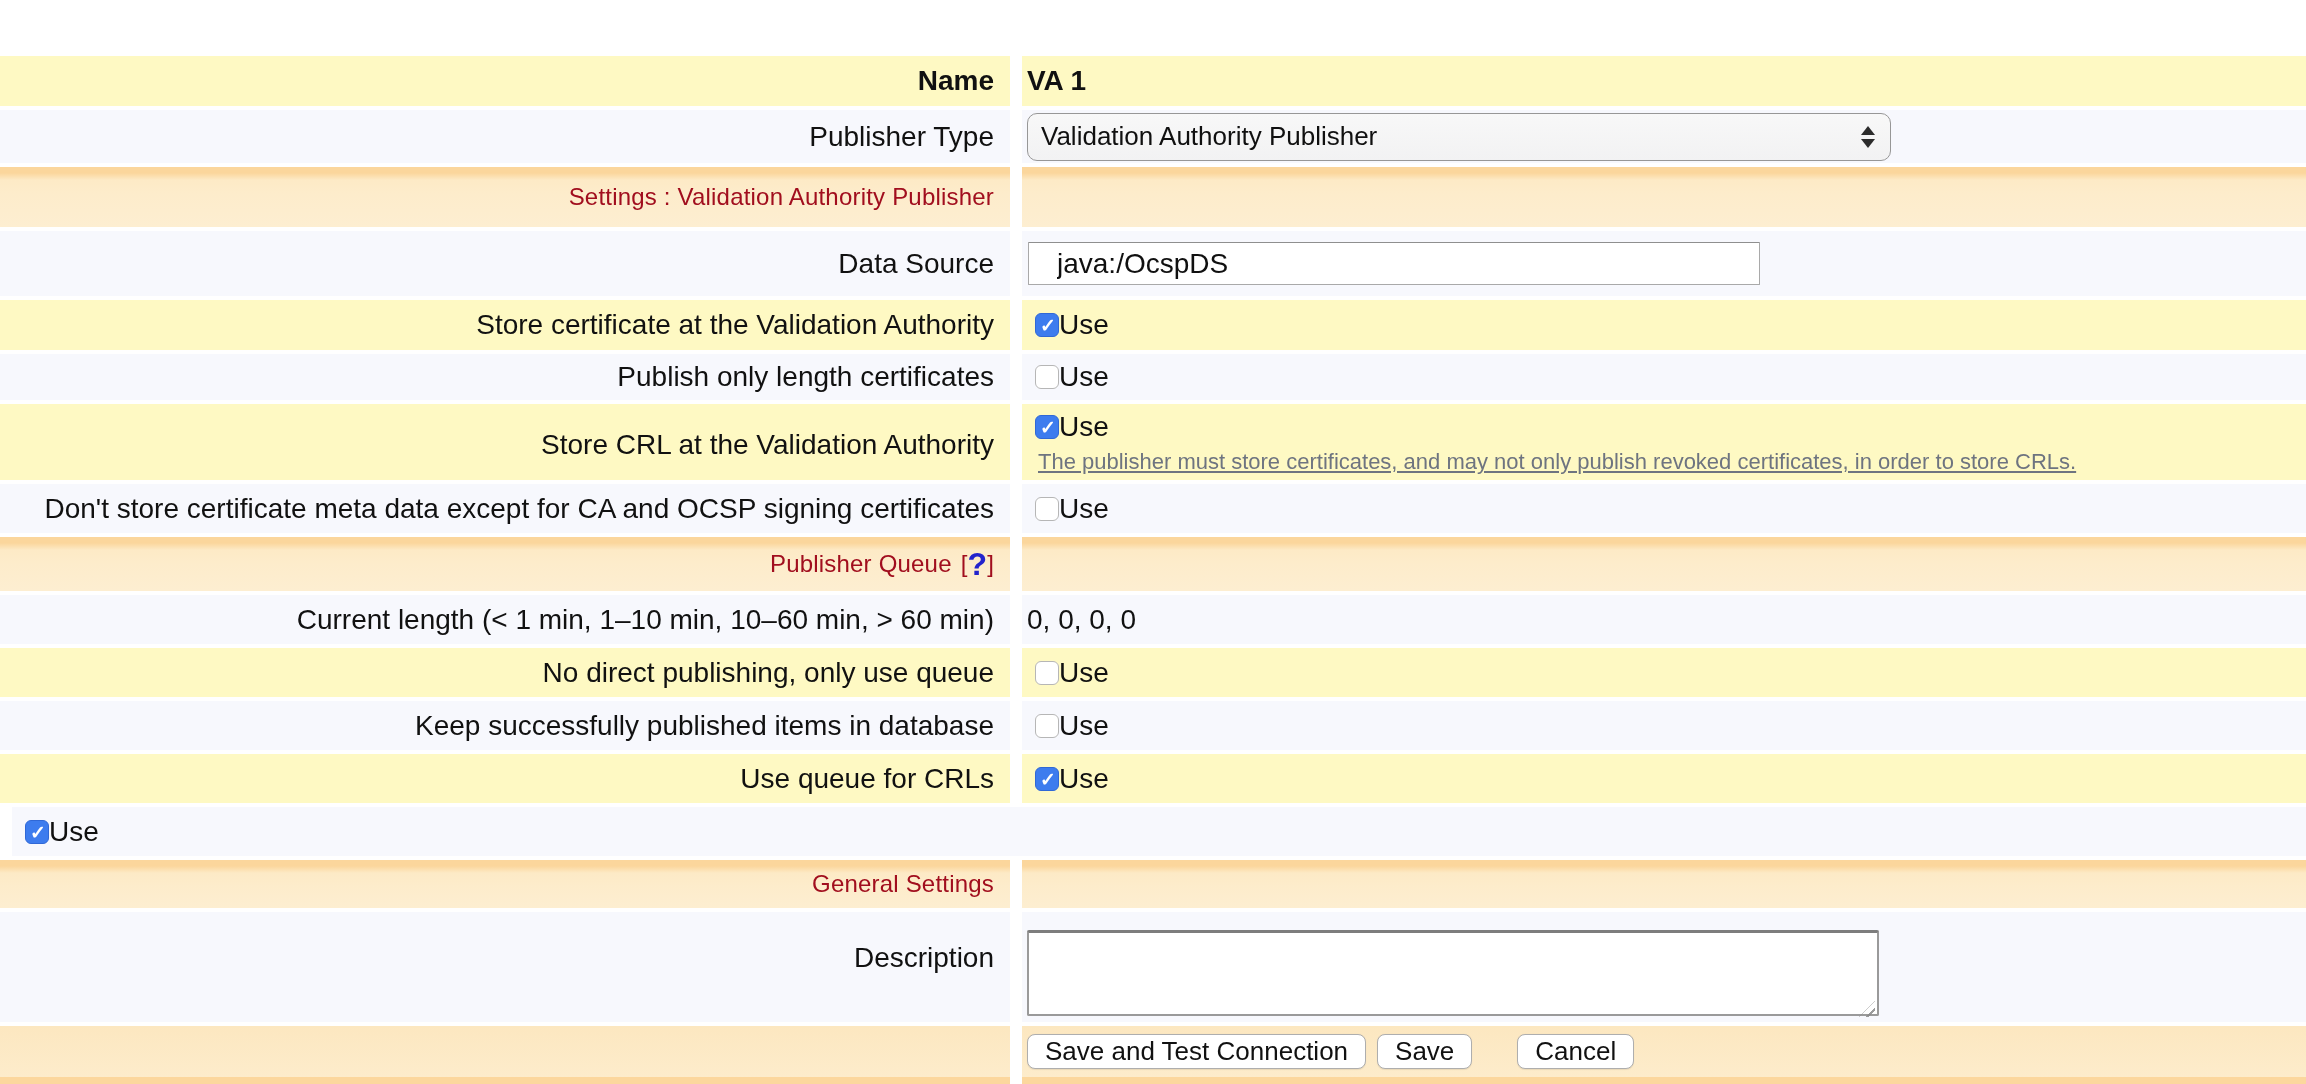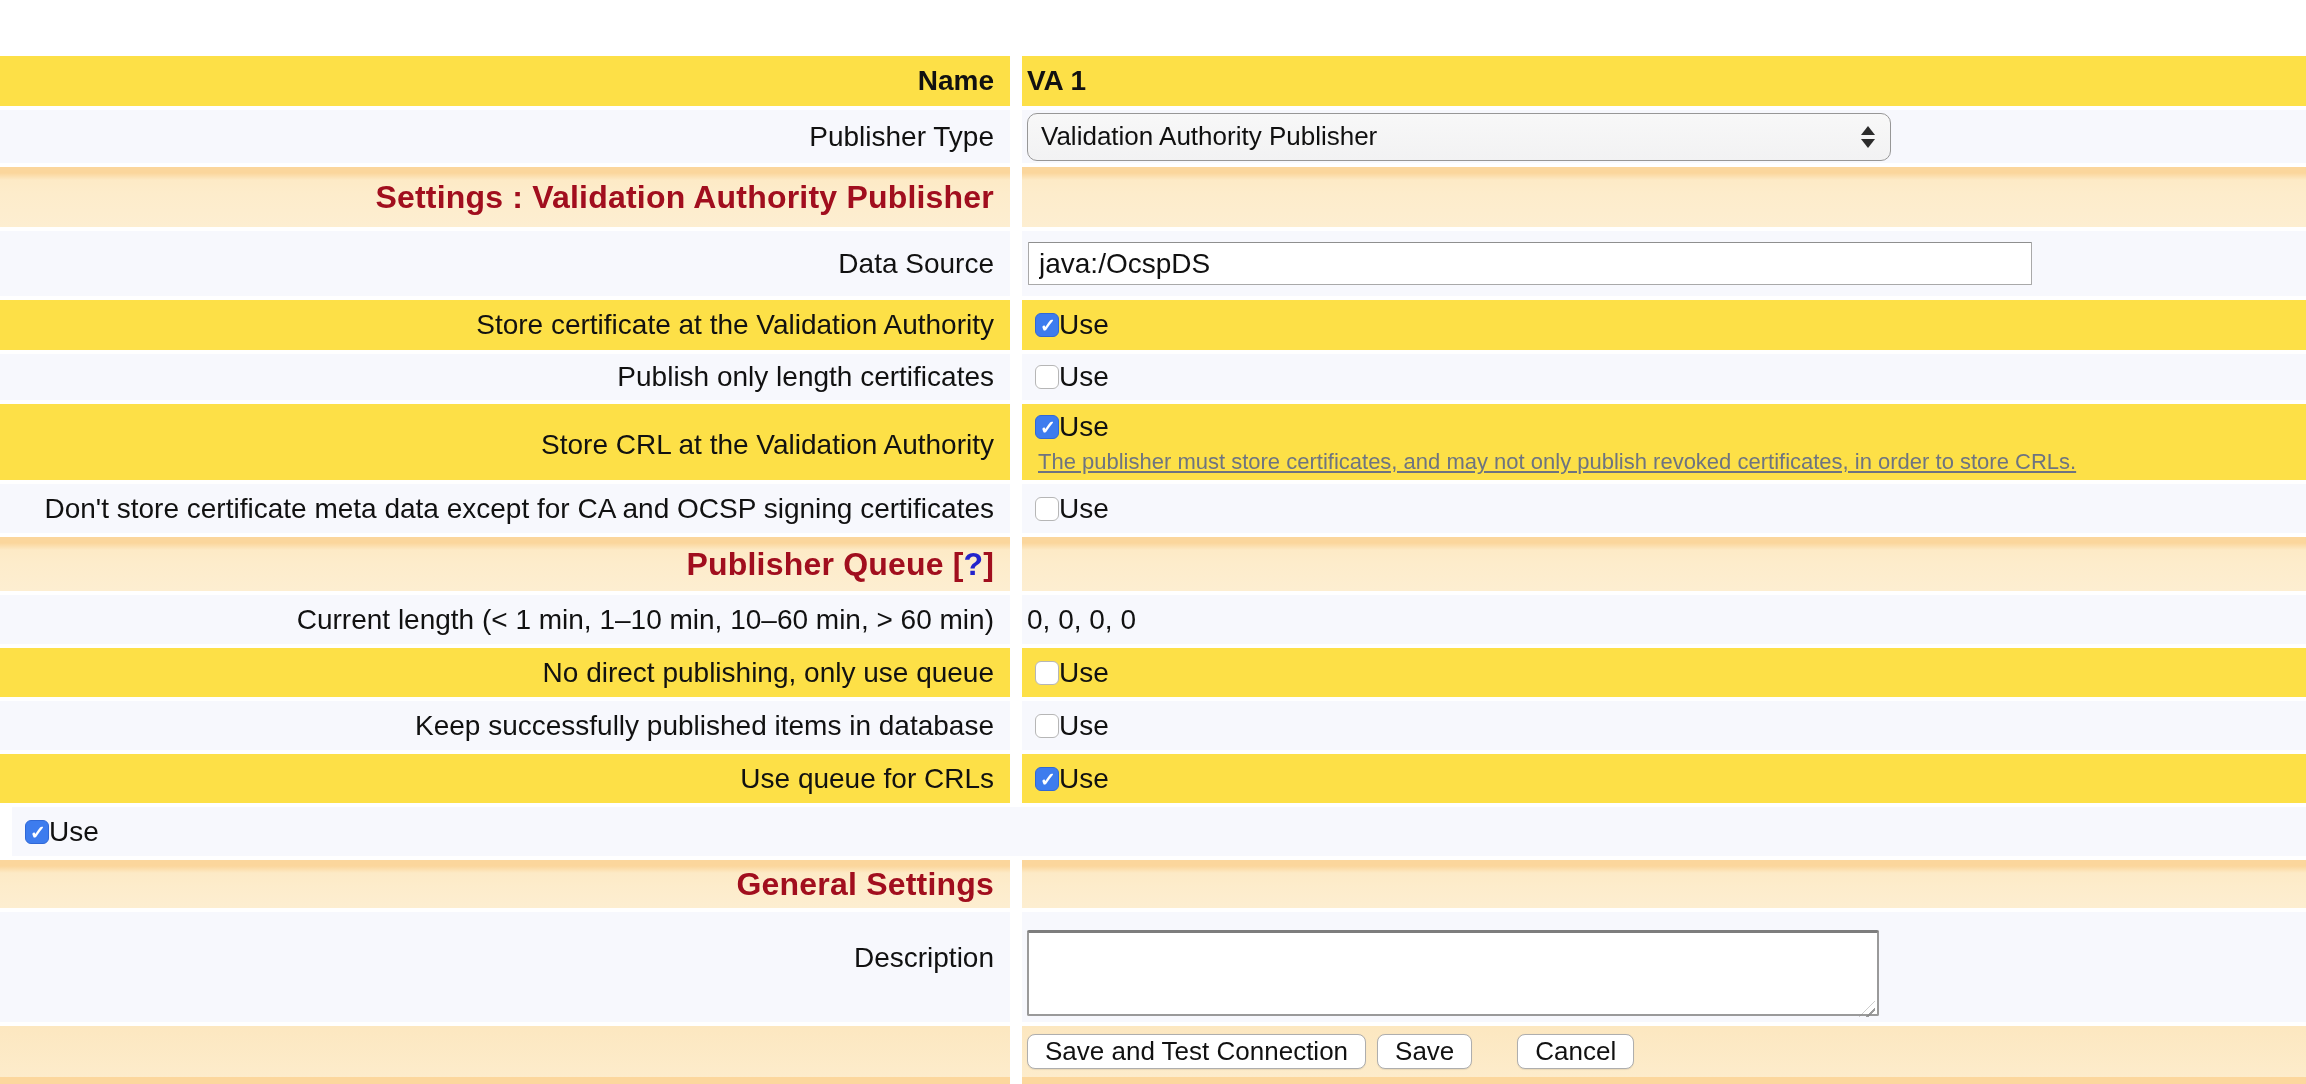--- a/index.html
+++ b/index.html
@@ -7,30 +7,30 @@
     width:2306px;height:1084px;overflow:hidden;background:#ffffff;
     font-family:"Liberation Sans", sans-serif;font-size:28px;color:#111111;
     position:relative;
   }
   .row{display:flex;margin-bottom:4px;}
   .cl{width:1010px;box-sizing:border-box;display:flex;align-items:center;
       justify-content:flex-end;padding-right:16px;text-align:right;}
   .gapcol{width:12px;background:#ffffff;flex:0 0 12px;}
   .cr{flex:1;box-sizing:border-box;display:flex;align-items:center;padding-left:5px;}
   
-  .blue .cl,.blue .cr{background:#fde047;}
+  .blue .cl,.blue .cr{background:#fef9c3;}
   .lite .cl,.lite .cr{background:#f7f8fd;}
   .band-top .cl,.band-top .cr{
     background:linear-gradient(180deg,#fbd globals 0,#fbd28e 0px,#fcd99f 5px,#fdeac5 18px,#fdeccb 34px,#fdeccb 100%);}
   .band-hdr .cl,.band-hdr .cr{
     background:linear-gradient(180deg,#fbd69c 0px,#fbd69c 6px,#fdeac6 13px,#fdeccb 26px,#fdeed1 100%);}
   .band-btn .cl,.band-btn .cr{background:linear-gradient(180deg,#fce7c0 0%,#fdeccb 100%);}
   .band-strip .cl,.band-strip .cr{background:#fcd79d;}
   
-  .hdr-title{font-weight:bold;font-size:32px;color:#a10e1e;letter-spacing:0.2px;}
+  .hdr-title{font-weight:normal;font-size:24px;color:#a10e1e;letter-spacing:0.2px;}
   .hdr-link{font-weight:bold;font-size:32px;color:#2323cc;text-decoration:none;cursor:pointer;}
   .bold{font-weight:bold;}
   
   .cbwrap{display:flex;align-items:center;}
   .cb{width:24px;height:24px;border-radius:6px;margin-left:8px;box-sizing:border-box;
       background:#ffffff;border:1.5px solid #b6b6b6;position:relative;flex:0 0 24px;cursor:pointer;}
   .cb.checked{background:#3d7cee;border-color:#3068d6;}
   .cb.checked::after{content:"✓";position:absolute;left:0;top:0;width:24px;height:24px;
       color:#ffffff;font-size:19px;line-height:24px;text-align:center;font-weight:bold;}
   .cb-label{}
@@ -43,23 +43,23 @@
     font-size:26px;color:#101010;
   }
   .spin{position:absolute;right:15px;top:50%;transform:translateY(-50%);
         display:flex;flex-direction:column;align-items:center;}
   .spin .up{width:0;height:0;border-left:7px solid transparent;border-right:7px solid transparent;
             border-bottom:9px solid #2c2c2c;margin-bottom:4px;}
   .spin .dn{width:0;height:0;border-left:7px solid transparent;border-right:7px solid transparent;
             border-top:9px solid #2c2c2c;}
   
   .tinput{
-    box-sizing:border-box;width:1004px;height:43px;border:1.5px solid #a9a9a9;border-top-color:#8f8f8f;
+    box-sizing:border-box;width:732px;height:43px;border:1.5px solid #a9a9a9;border-top-color:#8f8f8f;
     background:#ffffff;font-family:"Liberation Sans",sans-serif;font-size:28px;color:#101010;
-    padding:0 10px;margin-left:1px;outline:none;border-radius:1px;
+    padding:0 28px;margin-left:1px;outline:none;border-radius:1px;
   }
   
   .tarea{
     box-sizing:border-box;width:852px;height:86px;margin-top:18px;
     border:2px solid #9a9a9a;border-top:3px solid #7d7d7d;background:#ffffff;border-radius:2px;
     font-family:"Liberation Sans",sans-serif;font-size:28px;color:#101010;padding:6px 10px;
     resize:none;outline:none;position:relative;
   }
   .ta-wrap{position:relative;display:inline-block;margin-top:0;}
   .grip{position:absolute;right:4px;bottom:6px;width:16px;height:16px;pointer-events:none;

